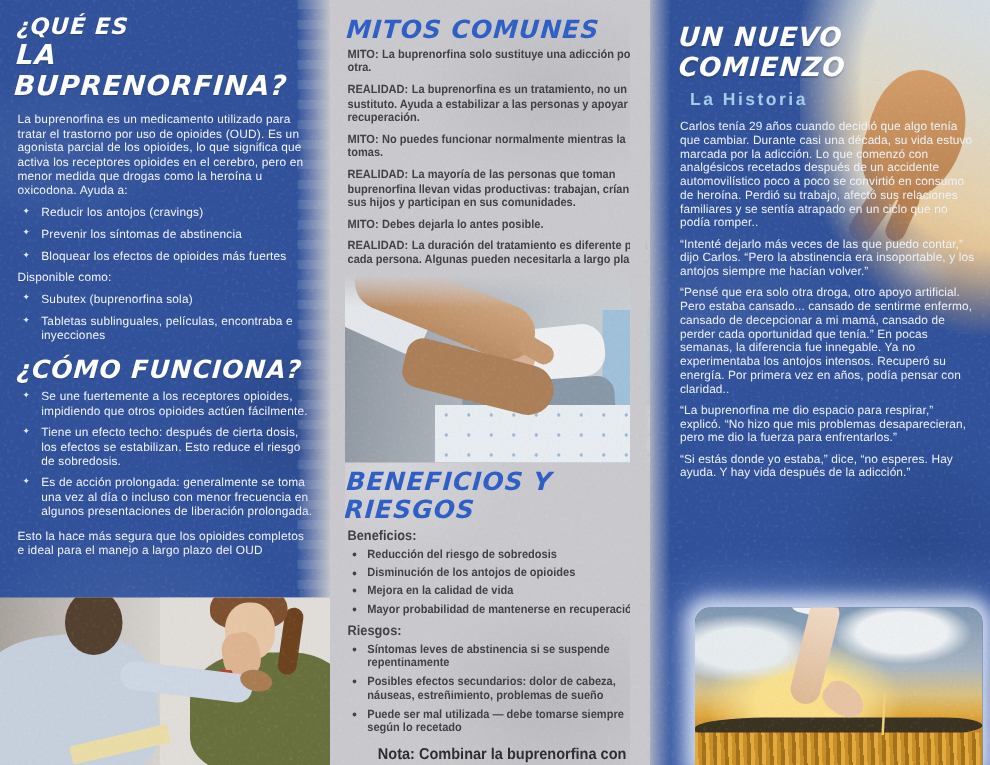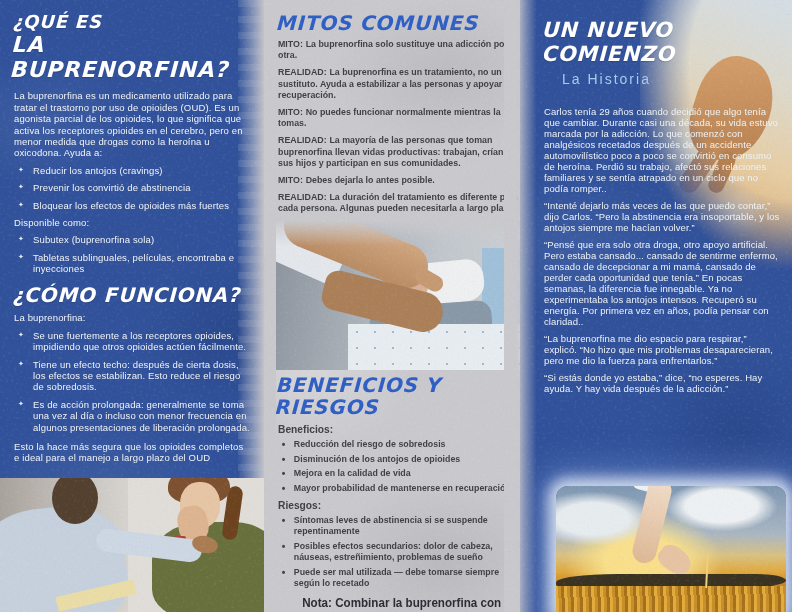--- a/index.html
+++ b/index.html
@@ -55,22 +55,22 @@
   .sec-label{font-size:11px;font-weight:bold;color:#3f3f45;margin:5px 0 2px;}
   .mlist{list-style:none;margin:2px 0;padding:0;}
   .mlist li{position:relative;font-size:9.5px;font-weight:bold;color:#3f3f45;
             line-height:1.15;padding-left:17px;margin:4px 0;}
   .mlist li::before{content:"•";position:absolute;left:4px;top:-1px;font-size:11px;}
   .note{font-size:12.5px;font-weight:bold;color:#2c2c34;text-align:center;
         line-height:1.25;margin:7px 2px 0;}
 
   
   .panel-right .content{position:relative;z-index:1;}
-  .subtitle{font-size:14px;font-weight:normal;color:#a8cbe9;letter-spacing:2px;
-            line-height:1.18;margin:18px;}
+  .subtitle{font-size:14px;font-weight:bold;color:#a8cbe9;letter-spacing:2px;
+            line-height:1.18;margin:8px;}
   .subtitle.first{margin-top:5px;}
   .story{margin-top:8px;}
   .story p{font-size:9.5px;line-height:1.16;color:#eef2f6;letter-spacing:.1px;
            margin:0 0 6px;width:236px;}
 
   
   .photo{position:absolute;overflow:hidden;}
   .photo div{position:absolute;}
 
   
@@ -163,30 +163,29 @@
 <body>
 
 <div class="page">
 
   <section class="panel panel-left">
     <h1 class="script h-sm">¿QUÉ ES</h1>
     <h1 class="script h-lg">LA BUPRENORFINA?</h1>
     <p class="body">La buprenorfina es un medicamento utilizado para tratar el trastorno por uso de opioides (OUD). Es un agonista parcial de los opioides, lo que significa que activa los receptores opioides en el cerebro, pero en menor medida que drogas como la heroína u oxicodona. Ayuda a:</p>
     <ul class="blist">
       <li>Reducir los antojos (cravings)</li>
-      <li>Prevenir los convirtió de abstinencia</li>
+      <li>Prevenir los síntomas de abstinencia</li>
       <li>Bloquear los efectos de opioides más fuertes</li>
     </ul>
     <p class="body lbl">Disponible como:</p>
     <ul class="blist">
       <li>Subutex (buprenorfina sola)</li>
       <li>Tabletas sublinguales, películas, encontraba e inyecciones</li>
     </ul>
     <h2 class="script h-md">¿CÓMO FUNCIONA?</h2>
-    <p class="body lbl">La buprenorfina:</p>
     <ul class="blist">
       <li>Se une fuertemente a los receptores opioides, impidiendo que otros opioides actúen fácilmente.</li>
       <li>Tiene un efecto techo: después de cierta dosis, los efectos se estabilizan. Esto reduce el riesgo de sobredosis.</li>
       <li>Es de acción prolongada: generalmente se toma una vez al día o incluso con menor frecuencia en algunos presentaciones de liberación prolongada.</li>
     </ul>
     <p class="body closing">Esto la hace más segura que los opioides completos e ideal para el manejo a largo plazo del OUD</p>
 
     <div class="photo photo-a">
       <div class="pa-wall"></div>
       <div class="pa-nurse-body"></div>

